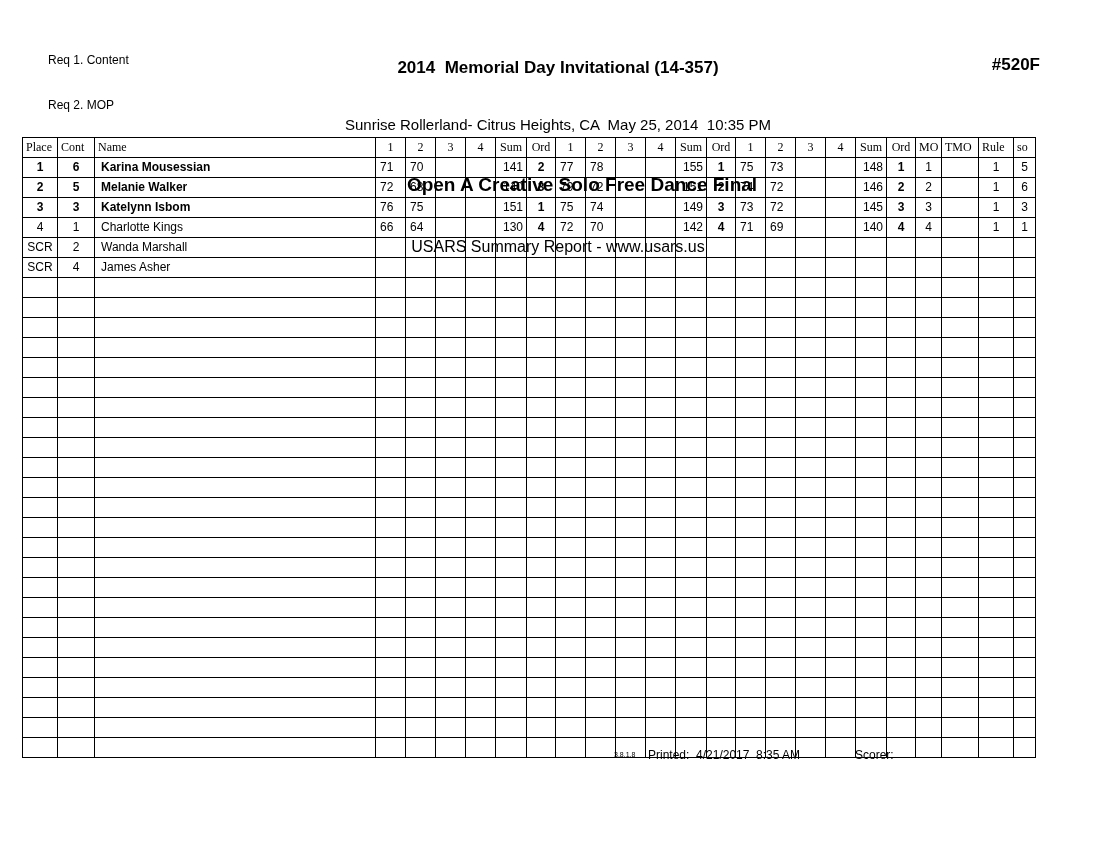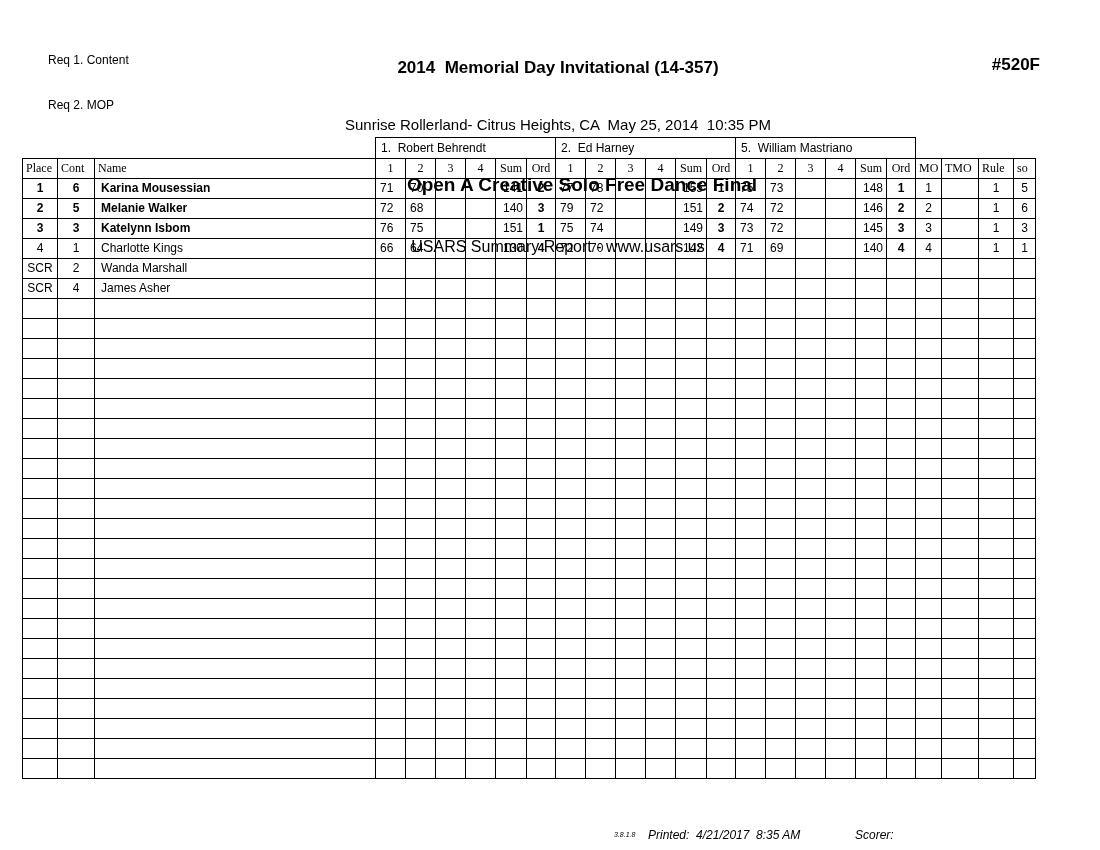--- a/index.html
+++ b/index.html
@@ -50,22 +50,22 @@
   td.s     { text-align: left; padding-left: 4px !important; }
   td.sum   { text-align: right; padding-right: 3px !important; }
   td.ord   {
     border-left: 4px solid #000; border-right: 4px solid #000;
     text-align: center;
   }
   tr.drow td.ord { font-weight: bold; }
   td.b     { font-weight: bold; font-size: 13px; }
   tr.cut td { border-bottom: 5px solid #000; }
   
-  .footer { position: absolute; left: 0; top: 828px; width: 978px; height: 18px;
-            font-size: 12px; white-space: pre; font-style: italic; }
+  .footer { position: absolute; left: 0; top: 748px; width: 978px; height: 18px;
+            font-size: 12px; white-space: pre; }
   .ver     { position: absolute; left: 614px; top: 3px; font-size: 7px; }
   .printed { position: absolute; left: 648px; top: 0; }
   .scorer  { position: absolute; left: 855px; top: 0; }
 </style>
 </head>
 <body>
 
 <div class="req">
   <div>Req 1. Content</div>
   <div>Req 2. MOP</div>
@@ -102,27 +102,20 @@
       <col style="width:30px">
       <col style="width:30px">
       <col style="width:31px">
       <col style="width:29px">
       <col style="width:26px">
       <col style="width:37px">
       <col style="width:35px">
       <col style="width:22px">
     </colgroup>
     <tbody>
-      <tr class="jrow">
-        <td class="nob" colspan="3"></td>
-        <td class="judge" colspan="6">1.  Robert Behrendt</td>
-        <td class="judge" colspan="6">2.  Ed Harney</td>
-        <td class="judge" colspan="6">5.  William Mastriano</td>
-        <td class="nob" colspan="4"></td>
-      </tr>
       <tr class="colhead">
         <td class="hl">Place</td>
         <td class="hl">Cont</td>
         <td class="hl">Name</td>
         <td class="hc">1</td>
         <td class="hc">2</td>
         <td class="hc">3</td>
         <td class="hc">4</td>
         <td class="hc">Sum</td>
         <td class="ord hc">Ord</td>

